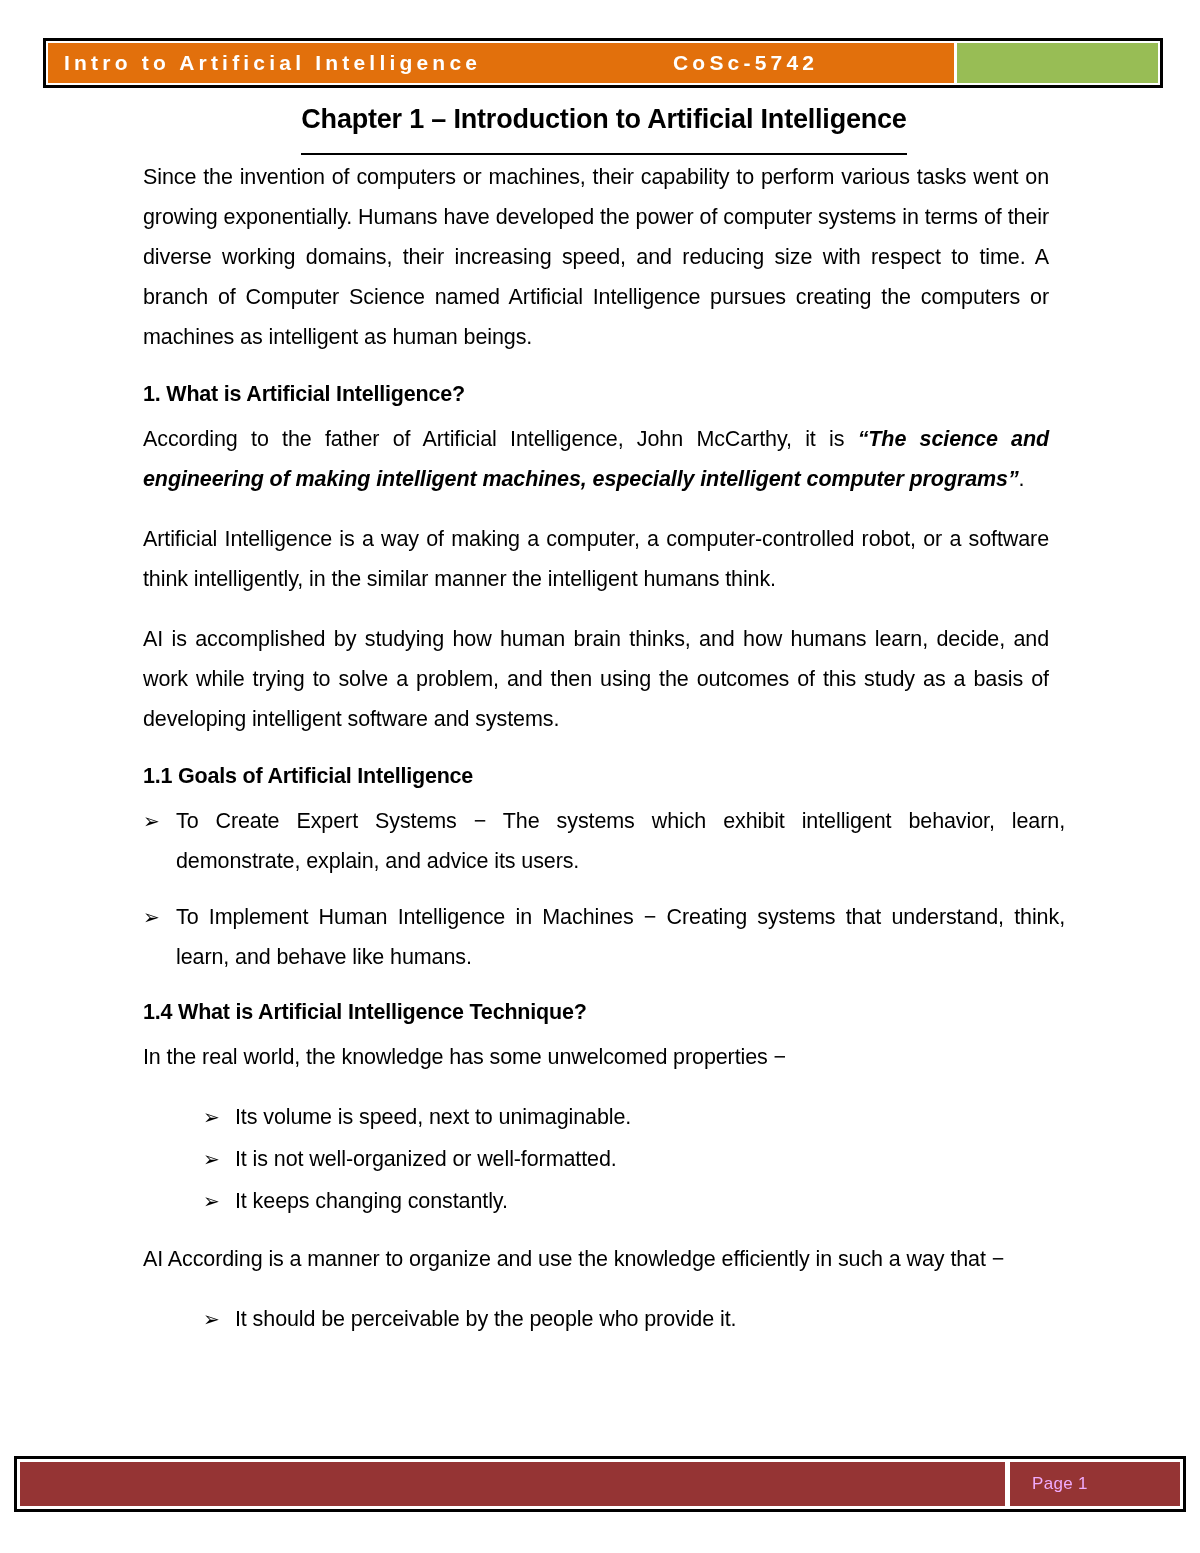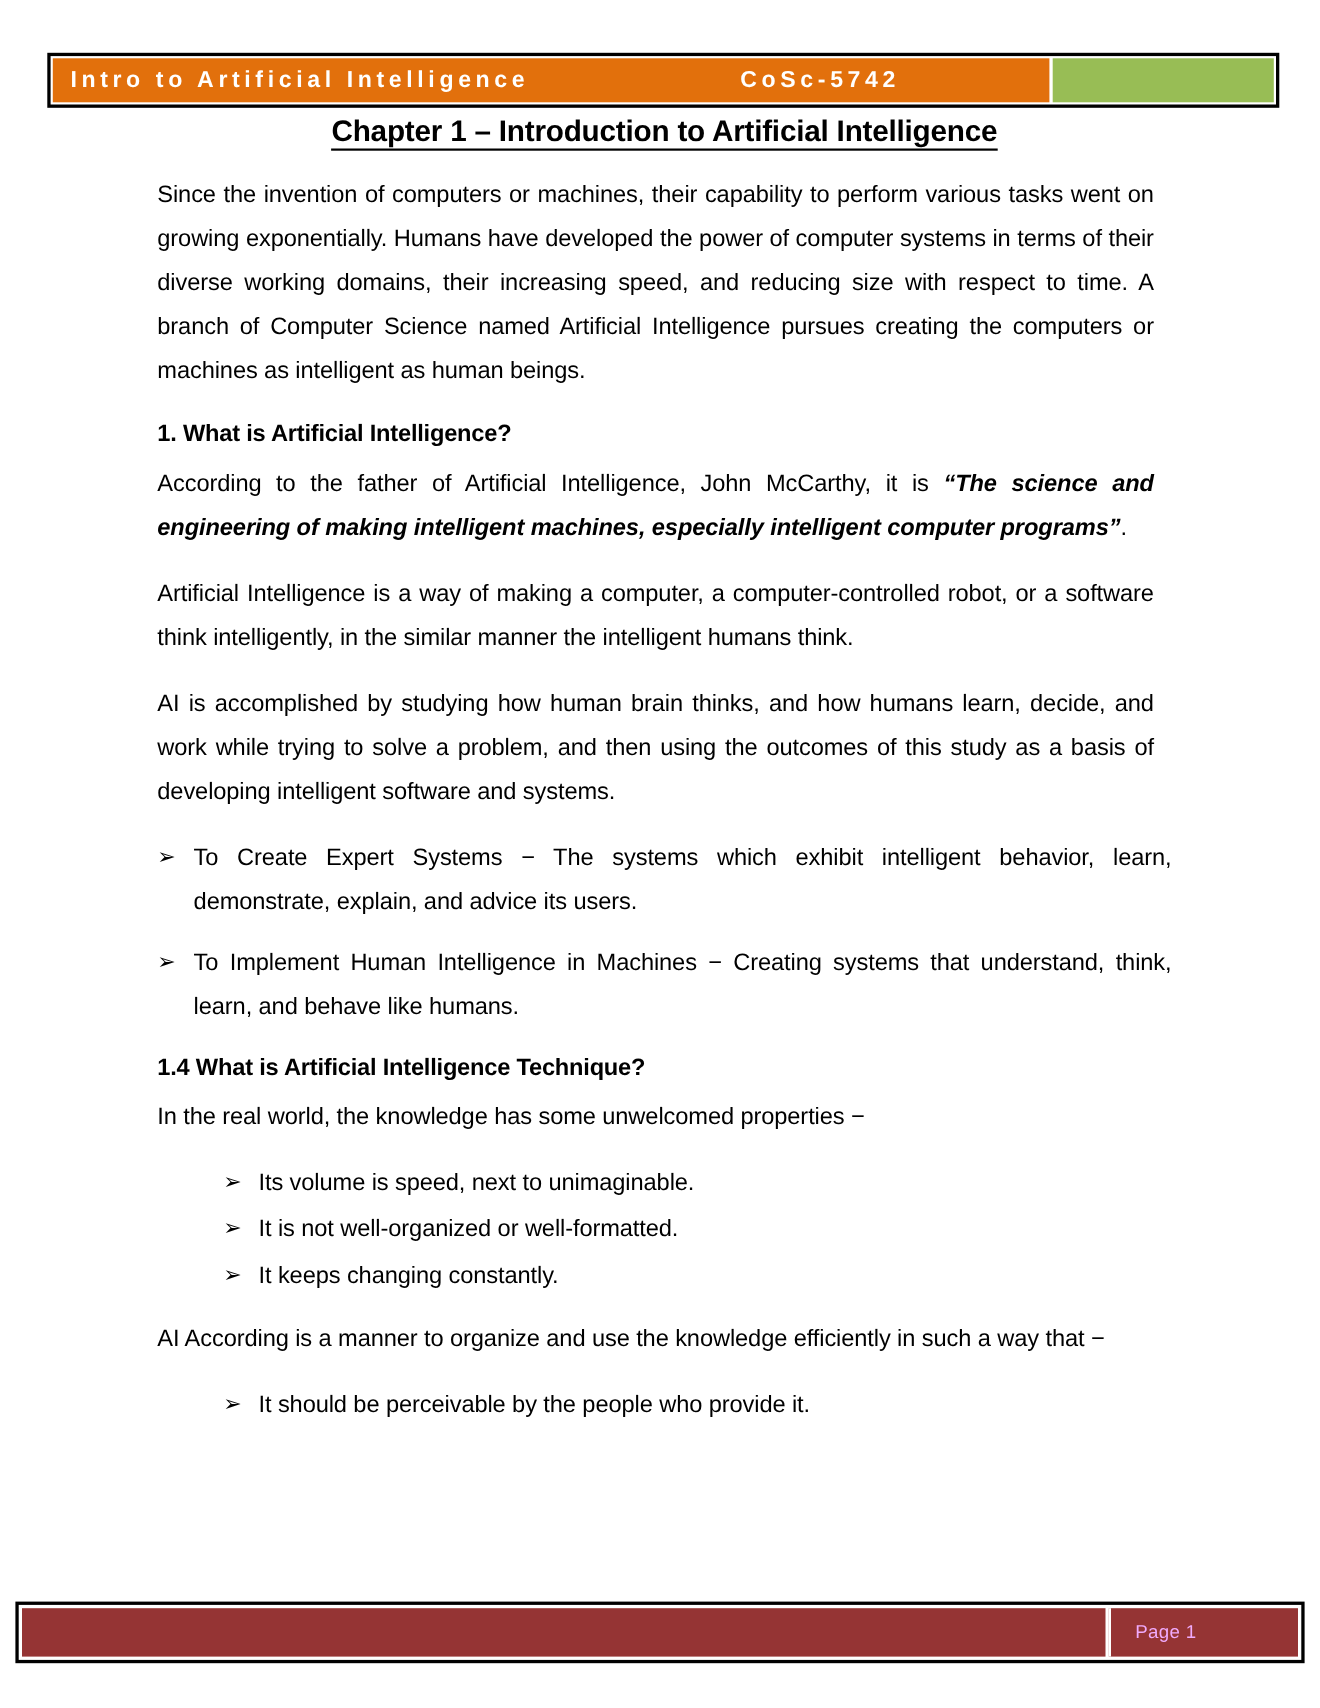--- a/index.html
+++ b/index.html
@@ -19,21 +19,21 @@
   .page {
     position: absolute;
     inset: 0;
     background: #ffffff;
   }
 
   
   .header-band {
     position: absolute;
     left: 43px;
-    top: 48px;
+    top: 38px;
     width: 1120px;
     height: 50px;
     border: 3px solid #000000;
     background: #ffffff;
     box-sizing: border-box;
     display: flex;
     align-items: stretch;
   }
   .header-left {
     flex: 0 0 906px;
@@ -71,21 +71,21 @@
   .doc-title {
     text-align: center;
     font-size: 27px;
     font-weight: 700;
     letter-spacing: -0.2px;
     margin: 0 0 22px 0;
     font-stretch: condensed;
   }
   .doc-title span {
     border-bottom: 2.5px solid #000;
-    padding-bottom: 1px;
+    padding-bottom: 19px;
   }
 
   p.body-text {
     margin: 0 16px 20px 0;
     font-size: 21.5px;
     line-height: 40px;
     text-align: justify;
     text-justify: inter-word;
     font-stretch: condensed;
     letter-spacing: -0.1px;
@@ -194,20 +194,21 @@
     <p class="body-text">Since the invention of computers or machines, their capability to perform various tasks went on growing exponentially. Humans have developed the power of computer systems in terms of their diverse working domains, their increasing speed, and reducing size with respect to time. A branch of Computer Science named Artificial Intelligence pursues creating the computers or machines as intelligent as human beings.</p>
 
     <h2 class="section-head">1. What is Artificial Intelligence?</h2>
 
     <p class="body-text"><span>According to the father of Artificial Intelligence, John McCarthy, it is </span><span class="quote-em">“The science and engineering of making intelligent machines, especially intelligent computer programs”</span><span>.</span></p>
 
     <p class="body-text">Artificial Intelligence is a way of making a computer, a computer-controlled robot, or a software think intelligently, in the similar manner the intelligent humans think.</p>
 
     <p class="body-text">AI is accomplished by studying how human brain thinks, and how humans learn, decide, and work while trying to solve a problem, and then using the outcomes of this study as a basis of developing intelligent software and systems.</p>
 
+    <h2 class="section-head">1.1 Goals of Artificial Intelligence</h2>
 
     <ul class="bullets">
       <li>
         <span class="arrow">➢</span>
         <span>To Create Expert Systems − The systems which exhibit intelligent behavior, learn, demonstrate, explain, and advice its users.</span>
       </li>
       <li>
         <span class="arrow">➢</span>
         <span>To Implement Human Intelligence in Machines − Creating systems that understand, think, learn, and behave like humans.</span>
       </li>

